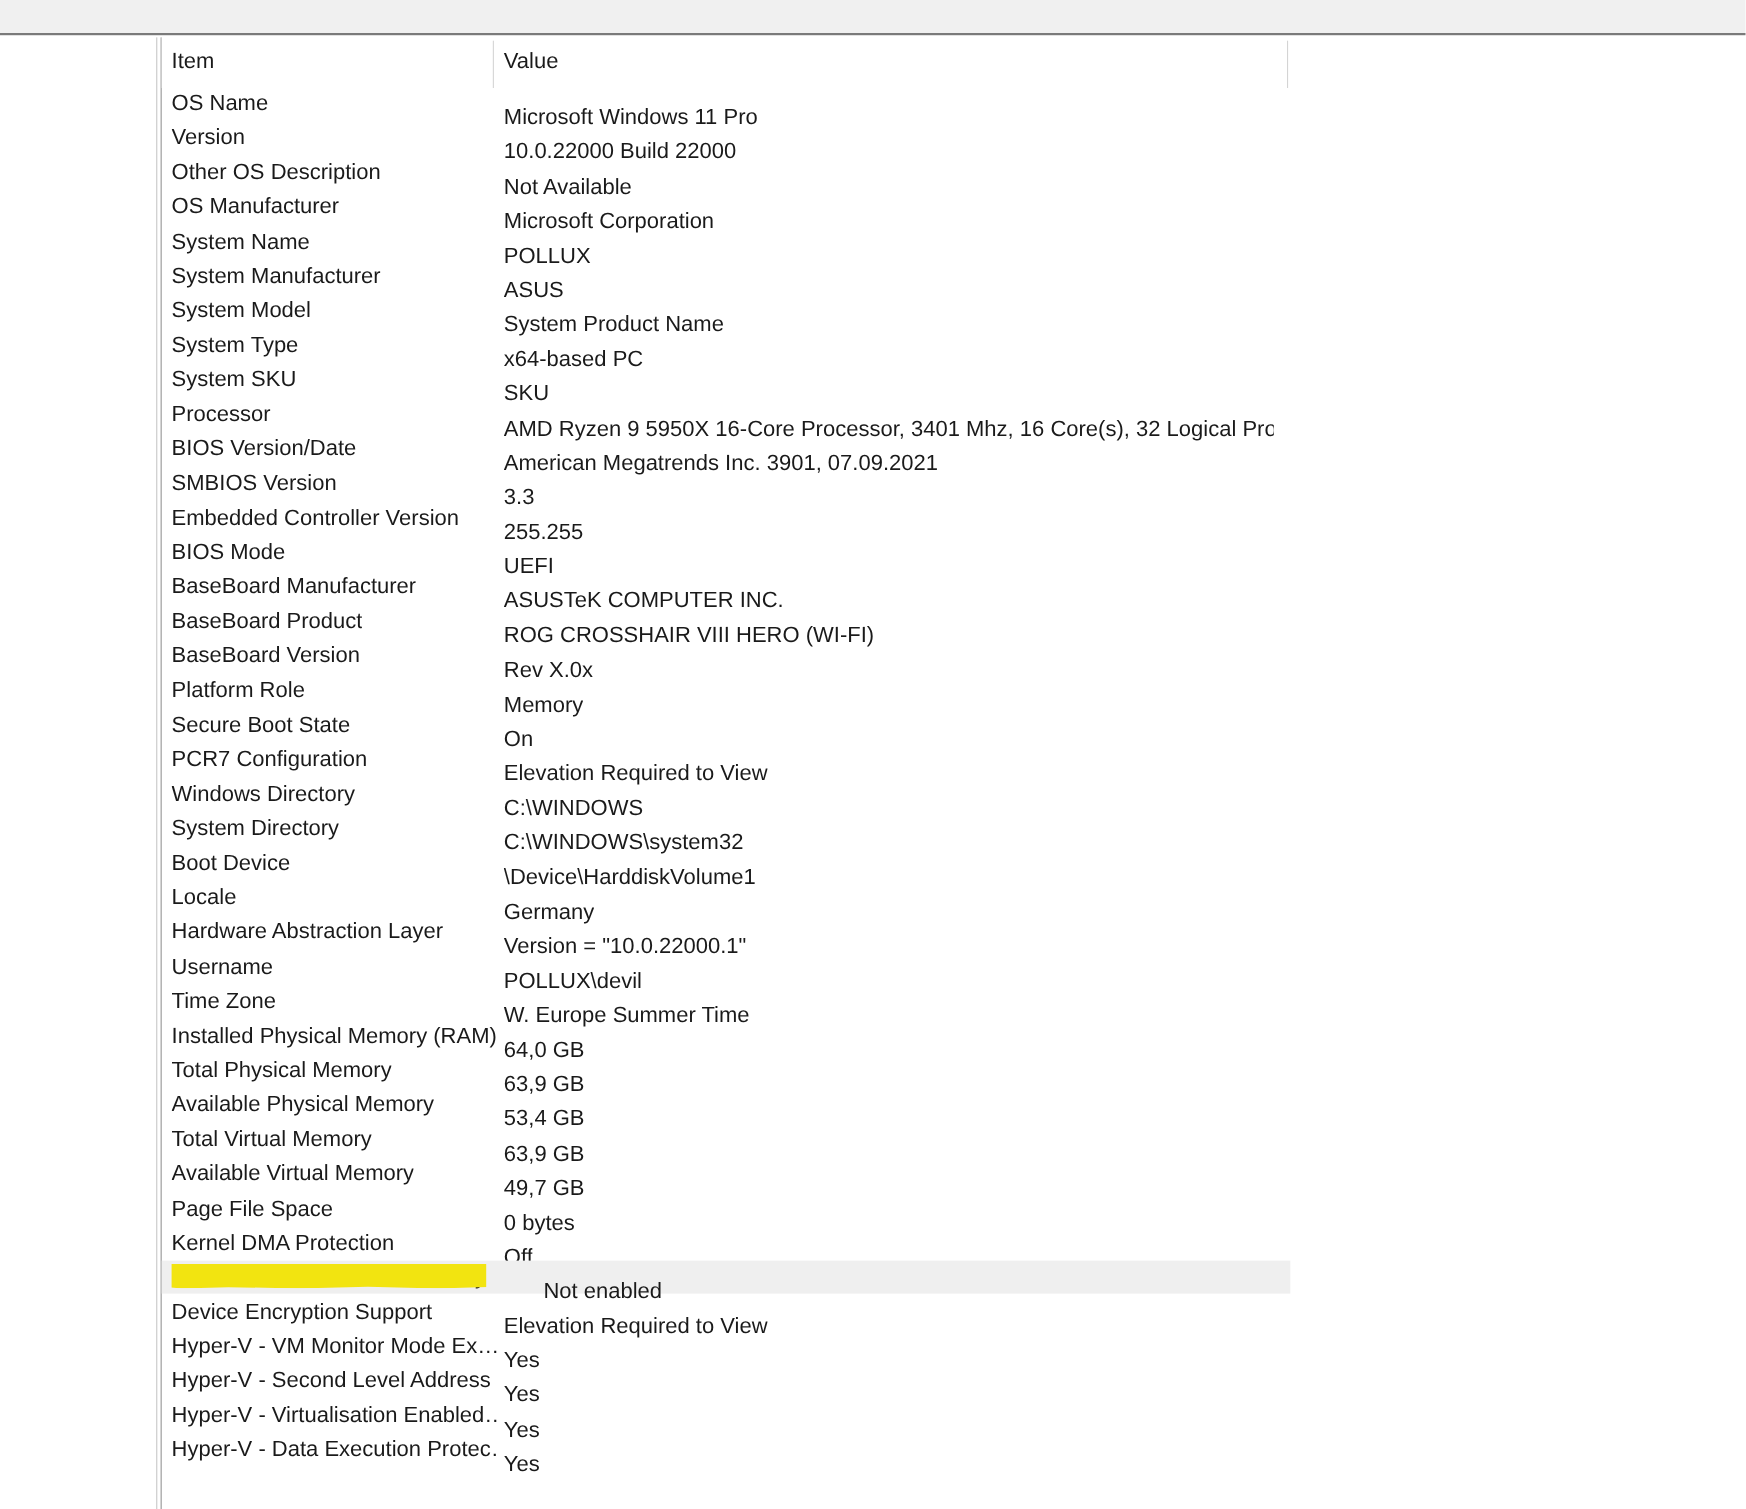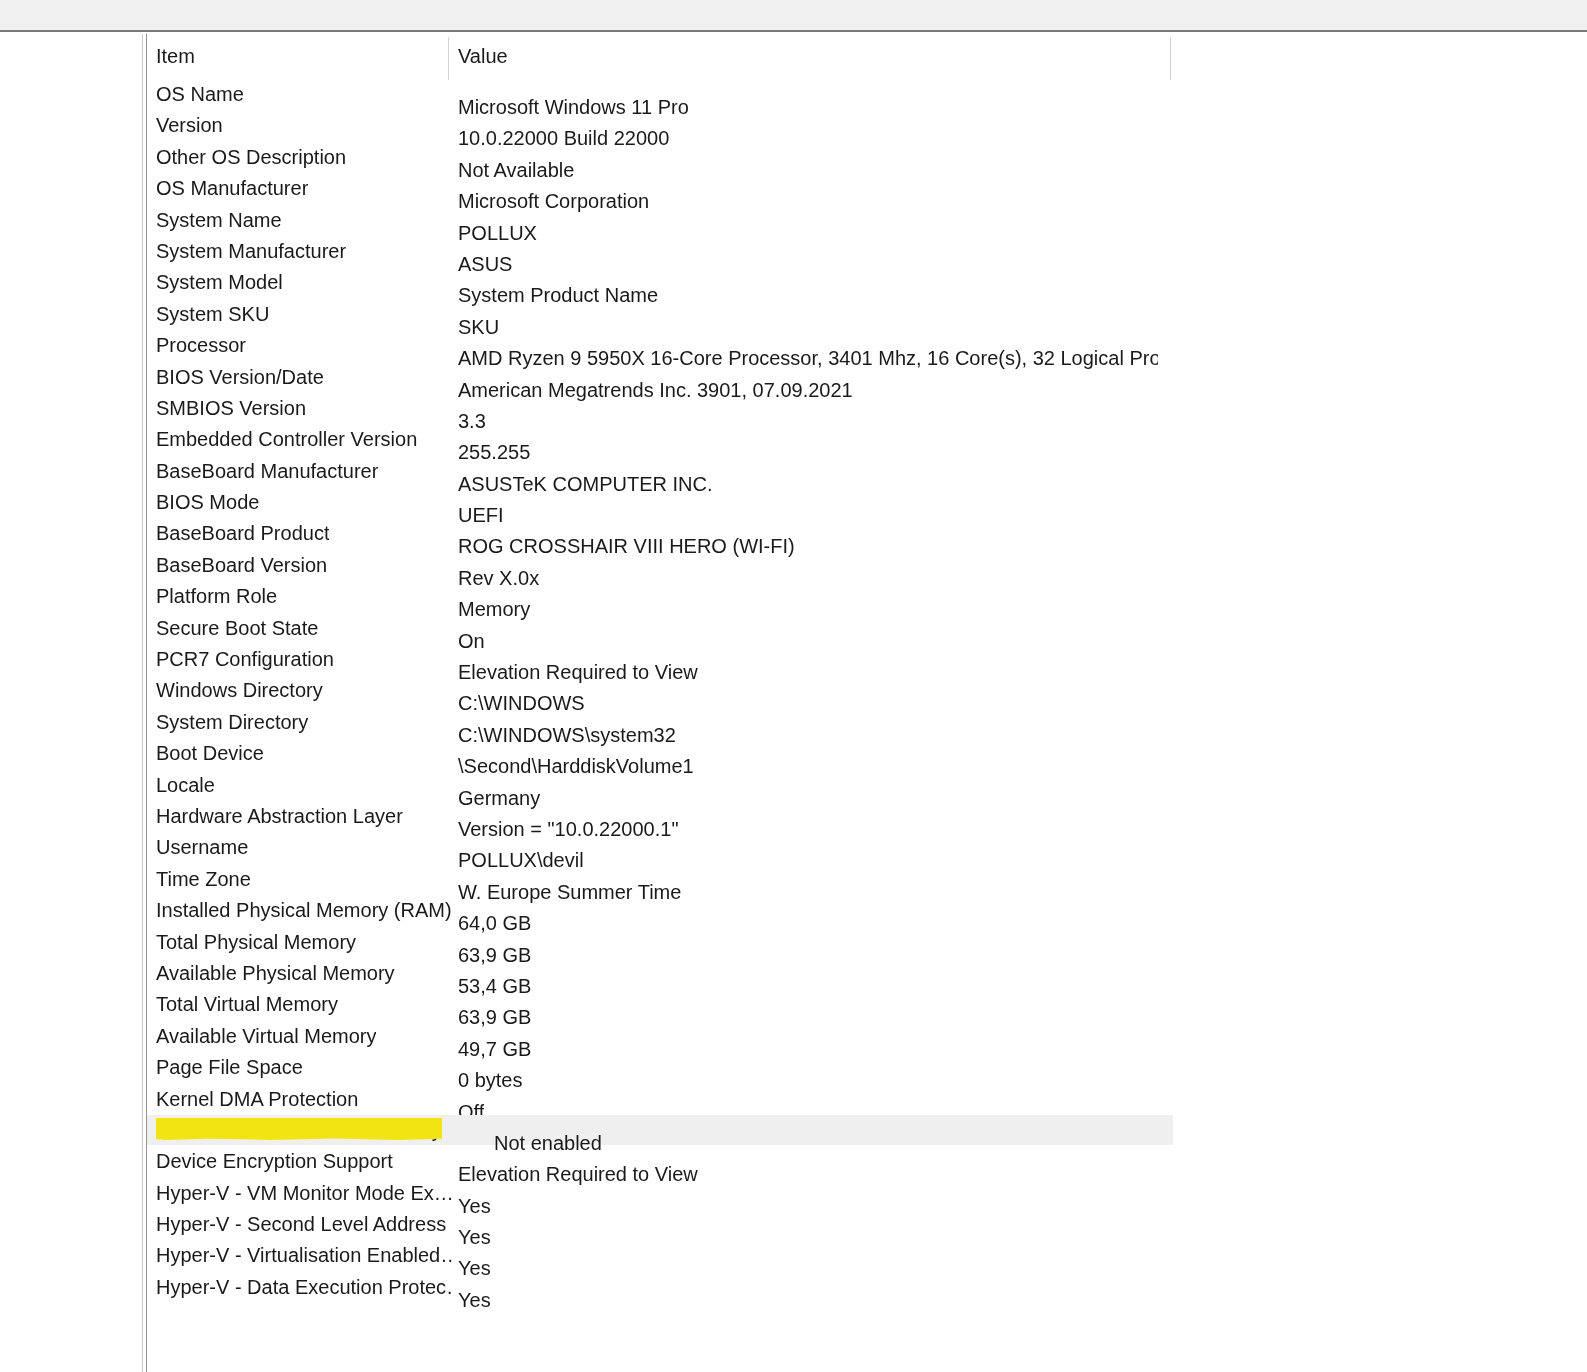--- a/index.html
+++ b/index.html
@@ -190,48 +190,52 @@
         </div>
         <div class="row">
           <div class="cell c-item">System Manufacturer</div>
           <div class="cell c-value">ASUS</div>
         </div>
         <div class="row">
           <div class="cell c-item">System Model</div>
           <div class="cell c-value">System Product Name</div>
         </div>
         <div class="row">
+          <div class="cell c-item">System Type</div>
+          <div class="cell c-value">x64-based PC</div>
+        </div>
+        <div class="row">
           <div class="cell c-item">System SKU</div>
           <div class="cell c-value">SKU</div>
         </div>
         <div class="row">
           <div class="cell c-item">Processor</div>
           <div class="cell c-value">AMD Ryzen 9 5950X 16-Core Processor, 3401 Mhz, 16 Core(s), 32 Logical Proce…</div>
         </div>
         <div class="row">
           <div class="cell c-item">BIOS Version/Date</div>
           <div class="cell c-value">American Megatrends Inc. 3901, 07.09.2021</div>
         </div>
         <div class="row">
           <div class="cell c-item">SMBIOS Version</div>
           <div class="cell c-value">3.3</div>
         </div>
         <div class="row">
           <div class="cell c-item">Embedded Controller Version</div>
           <div class="cell c-value">255.255</div>
         </div>
         <div class="row">
+          <div class="cell c-item">BIOS Mode</div>
+          <div class="cell c-value">UEFI</div>
+        </div>
+        <div class="row">
           <div class="cell c-item">BaseBoard Manufacturer</div>
           <div class="cell c-value">ASUSTeK COMPUTER INC.</div>
         </div>
         <div class="row">
-          <div class="cell c-item">BIOS Mode</div>
-          <div class="cell c-value">UEFI</div>
-        </div>
-        <div class="row">
           <div class="cell c-item">BaseBoard Product</div>
           <div class="cell c-value">ROG CROSSHAIR VIII HERO (WI-FI)</div>
         </div>
         <div class="row">
           <div class="cell c-item">BaseBoard Version</div>
           <div class="cell c-value">Rev X.0x</div>
         </div>
         <div class="row">
           <div class="cell c-item">Platform Role</div>
           <div class="cell c-value">Memory</div>
@@ -247,21 +251,21 @@
         <div class="row">
           <div class="cell c-item">Windows Directory</div>
           <div class="cell c-value">C:\WINDOWS</div>
         </div>
         <div class="row">
           <div class="cell c-item">System Directory</div>
           <div class="cell c-value">C:\WINDOWS\system32</div>
         </div>
         <div class="row">
           <div class="cell c-item">Boot Device</div>
-          <div class="cell c-value">\Second\HarddiskVolume1</div>
+          <div class="cell c-value">\Device\HarddiskVolume1</div>
         </div>
         <div class="row">
           <div class="cell c-item">Locale</div>
           <div class="cell c-value">Germany</div>
         </div>
         <div class="row">
           <div class="cell c-item">Hardware Abstraction Layer</div>
           <div class="cell c-value">Version = "10.0.22000.1"</div>
         </div>
         <div class="row">

